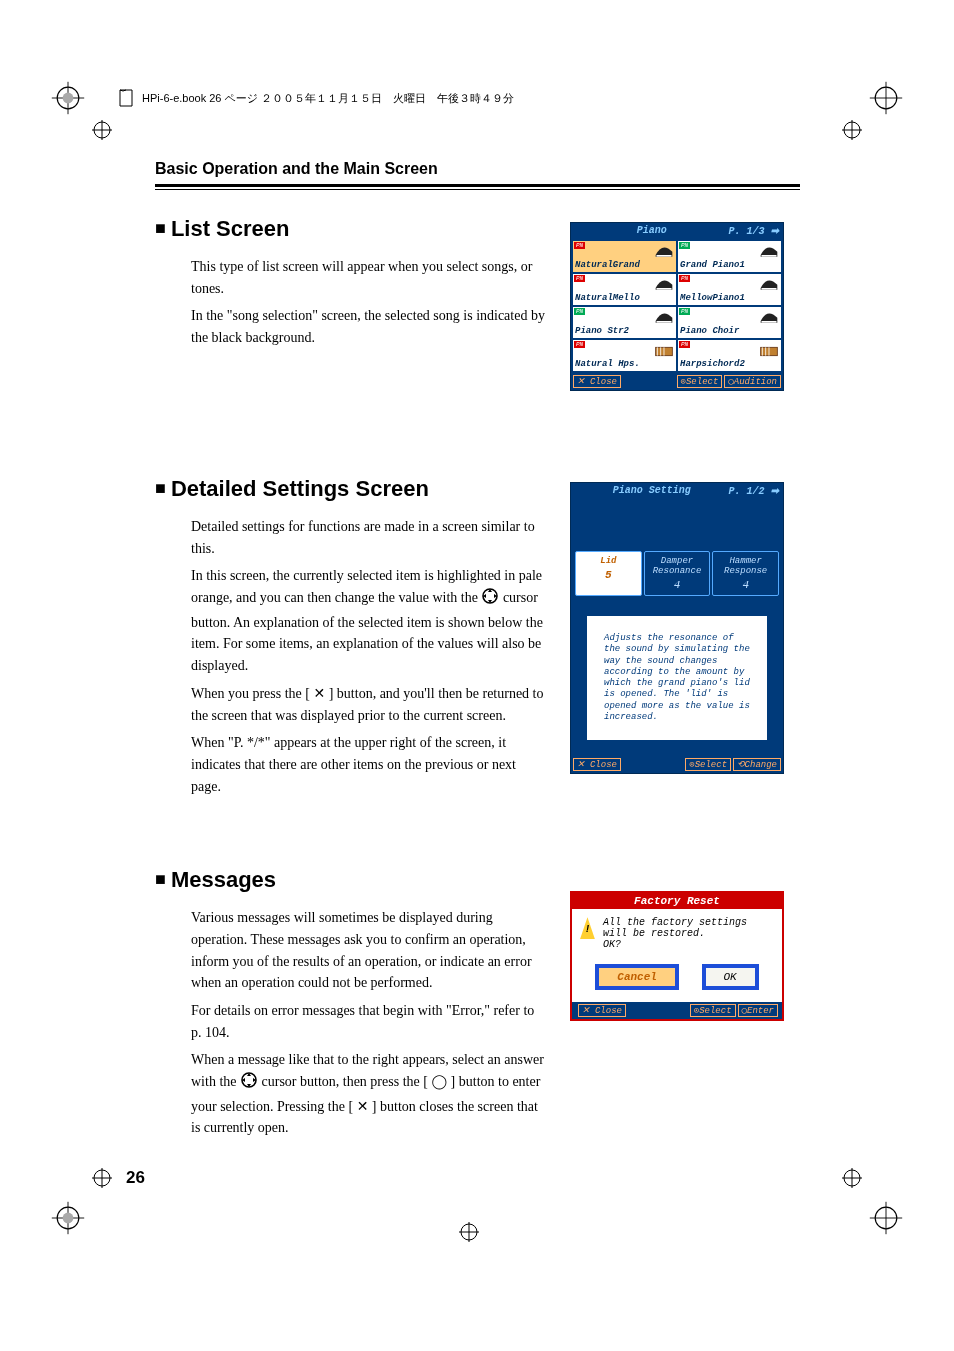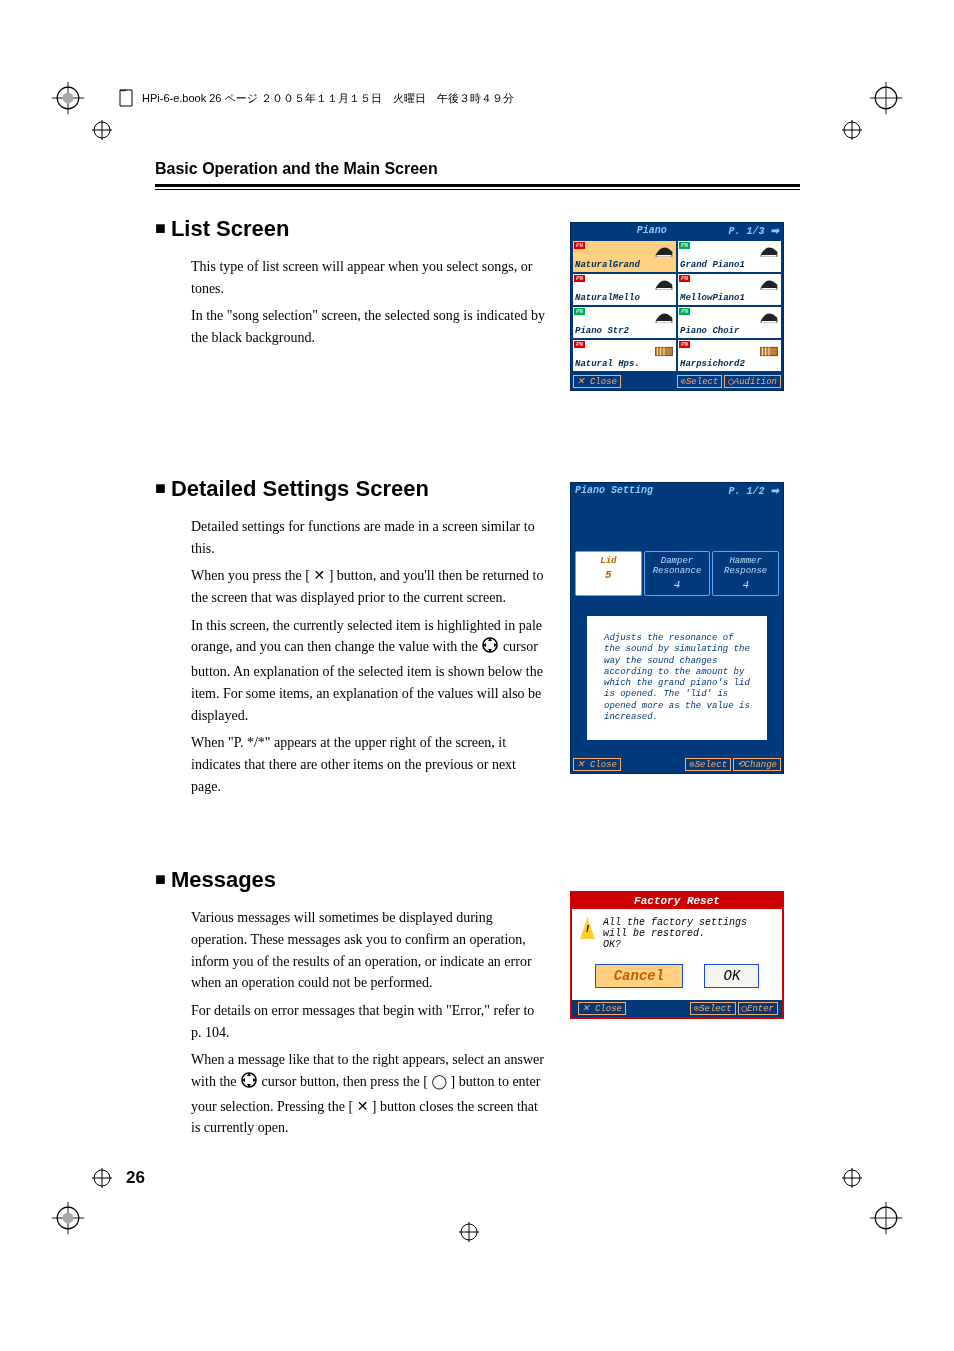--- a/index.html
+++ b/index.html
@@ -206,23 +206,23 @@
     transform: translate(-50%, -40%);
     font-weight: bold;
     color: #000;
   }
   .fr-btns {
     display: flex;
     justify-content: space-around;
     padding: 6px 12px 12px 12px;
   }
   .fr-btn {
-    border: 1px solid #1d4ed8;
+    border: 4px solid #1d4ed8;
     padding: 3px 18px;
-    font-size: 14px;
+    font-size: 11px;
     background: #f5f5f0;
   }
   .fr-btn.cancel {
     background: #ffd080;
     color: #c06000;
     font-weight: bold;
   }
   .fr-footer {
     background: #003a7a;
     color: #fa6;
@@ -417,37 +417,37 @@
           <span class="fbtn">◯Audition</span>
         </div>
       </div>
     </div>
   </div>
 
   <div class="section" style="min-height:230px;">
     <div class="section-head">Detailed Settings Screen</div>
     <div class="body-col">
       <p>Detailed settings for functions are made in a screen similar to this.</p>
-      <p>When you press the [ ✕ ] button, and you'll then be returned to the screen that was displayed prior to the current screen.</p>
       <p>
         <span>In this screen, the currently selected item is highlighted in pale orange, and you can then change the value with the </span><span class="inline-icon"><svg width="18" height="18" viewBox="0 0 18 18">
               <circle cx="9" cy="9" r="7" fill="none" stroke="#000" stroke-width="1.6"></circle>
               <polygon points="9,2 7,5 11,5" fill="#000"></polygon>
               <polygon points="9,16 7,13 11,13" fill="#000"></polygon>
               <polygon points="2,9 5,7 5,11" fill="#000"></polygon>
               <polygon points="16,9 13,7 13,11" fill="#000"></polygon>
             </svg></span><span> cursor button. An explanation of the selected item is shown below the item. For some items, an explanation of the values will also be displayed.</span>
       </p>
+      <p>When you press the [ ✕ ] button, and you'll then be returned to the screen that was displayed prior to the current screen.</p>
       <p>When "P. */*" appears at the upper right of the screen, it indicates that there are other items on the previous or next page.</p>
     </div>
 
     <div class="fig">
       <div class="lcd">
         <div class="lcd-header">
-          <span style="flex:1; text-align:left;">Piano Setting</span>
+          <span style="flex:1; text-align:center;">Piano Setting</span>
           <span>P. 1/2 ➡</span>
         </div>
         <div class="ps-boxes" id="ps-boxes">
             <div class="ps-box sel"><span>Lid</span><span class="val">5</span></div>
             <div class="ps-box"><span>Damper Resonance</span><span class="val">4</span></div>
             <div class="ps-box"><span>Hammer Response</span><span class="val">4</span></div>
           </div>
         <div class="ps-desc">Adjusts the resonance of the sound by simulating the way the sound changes according to the amount by which the grand piano's lid is opened. The 'lid' is opened more as the value is increased.</div>
         <div class="lcd-footer">
           <span class="fbtn">✕ Close</span>

